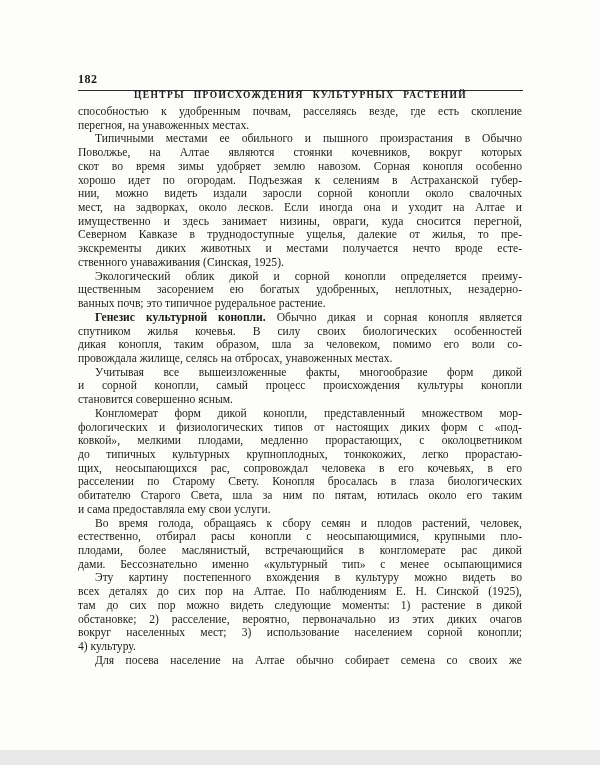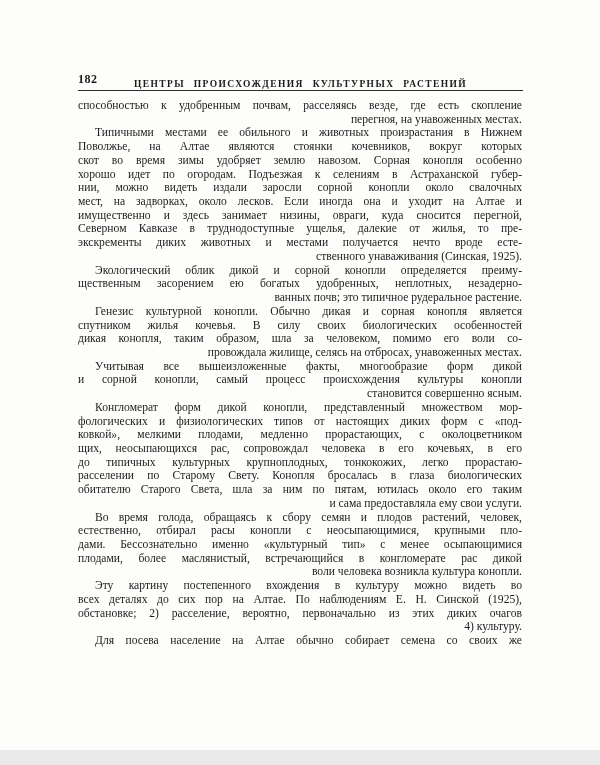--- a/index.html
+++ b/index.html
@@ -19,67 +19,66 @@
     position: absolute;
     top: 72px; left: 78px; width: 445px; height: 16px;
   }
   .page-number {
     position: absolute; left: 0; top: 0;
     font-size: 12px; font-weight: 700;
     letter-spacing: 0.5px;
     color: #1b1b1b;
   }
   .running-title {
-    position: absolute; left: 0; right: 0; top: 7px;
+    position: absolute; left: 0; right: 0; top: 18px;
     text-align: center;
     font-size: 9.5px; font-weight: 700;
     letter-spacing: 1.4px;
     word-spacing: 5px;
     color: #1b1b1b;
     white-space: nowrap;
   }
   .header-rule {
     position: absolute;
     top: 90px; left: 78px; width: 445px; height: 0;
     border-top: 1.6px solid #2b2b2b;
   }
   .text-block {
     position: absolute;
-    top: 99px; left: 78px; width: 444px;
+    top: 105px; left: 78px; width: 444px;
     font-size: 11.6px;
     color: #1c1c1c;
   }
   .line {
     height: 13.72px;
     line-height: 13.72px;
     white-space: nowrap;
     overflow: visible;
-    text-align: right;
   }
   .line.just {
     white-space: normal;
     text-align: justify;
     text-align-last: justify;
   }
   .line.indent { text-indent: 17px; }
-  .line b { font-weight: 400; }
+  .line b { font-weight: 700; }
 </style>
 </head>
 <body>
 
 <div class="page">
   <div class="header">
     <span class="page-number">182</span>
     <span class="running-title">ЦЕНТРЫ ПРОИСХОЖДЕНИЯ КУЛЬТУРНЫХ РАСТЕНИЙ</span>
   </div>
   <div class="header-rule"></div>
   <div class="text-block">
       <div class="line just">способностью к удобренным почвам, расселяясь везде, где есть скопление</div>
       <div class="line">перегноя, на унавоженных местах.</div>
-      <div class="line just indent">Типичными местами ее обильного и животных произрастания в Нижнем</div>
+      <div class="line just indent">Типичными местами ее обильного и пышного произрастания в Обычно</div>
       <div class="line just">Поволжье, на Алтае являются стоянки кочевников, вокруг которых</div>
       <div class="line just">скот во время зимы удобряет землю навозом. Сорная конопля особенно</div>
       <div class="line just">хорошо идет по огородам. Подъезжая к селениям в Астраханской губер-</div>
       <div class="line just">нии, можно видеть издали заросли сорной конопли около свалочных</div>
       <div class="line just">мест, на задворках, около лесков. Если иногда она и уходит на Алтае и</div>
       <div class="line just">имущественно и здесь занимает низины, овраги, куда сносится перегной,</div>
       <div class="line just">Северном Кавказе в труднодоступные ущелья, далекие от жилья, то пре-</div>
       <div class="line just">экскременты диких животных и местами получается нечто вроде есте-</div>
       <div class="line">ственного унаваживания (Синская, 1925).</div>
       <div class="line just indent">Экологический облик дикой и сорной конопли определяется преиму-</div>
@@ -88,29 +87,30 @@
       <div class="line just indent"><b>Генезис культурной конопли.</b> Обычно дикая и сорная конопля является</div>
       <div class="line just">спутником жилья кочевья. В силу своих биологических особенностей</div>
       <div class="line just">дикая конопля, таким образом, шла за человеком, помимо его воли со-</div>
       <div class="line">провождала жилище, селясь на отбросах, унавоженных местах.</div>
       <div class="line just indent">Учитывая все вышеизложенные факты, многообразие форм дикой</div>
       <div class="line just">и сорной конопли, самый процесс происхождения культуры конопли</div>
       <div class="line">становится совершенно ясным.</div>
       <div class="line just indent">Конгломерат форм дикой конопли, представленный множеством мор-</div>
       <div class="line just">фологических и физиологических типов от настоящих диких форм с «под-</div>
       <div class="line just">ковкой», мелкими плодами, медленно прорастающих, с околоцветником</div>
+      <div class="line just">до типичных культурных крупноплодных, тонкокожих, легко прорастаю-</div>
       <div class="line just">щих, неосыпающихся рас, сопровождал человека в его кочевьях, в его</div>
-      <div class="line just">до типичных культурных крупноплодных, тонкокожих, легко прорастаю-</div>
       <div class="line just">расселении по Старому Свету. Конопля бросалась в глаза биологических</div>
       <div class="line just">обитателю Старого Света, шла за ним по пятам, ютилась около его таким</div>
       <div class="line">и сама предоставляла ему свои услуги.</div>
       <div class="line just indent">Во время голода, обращаясь к сбору семян и плодов растений, человек,</div>
       <div class="line just">естественно, отбирал расы конопли с неосыпающимися, крупными пло-</div>
+      <div class="line just">плодами, более маслянистый, встречающийся в конгломерате рас дикой</div>
       <div class="line just">дами. Бессознательно именно «культурный тип» с менее осыпающимися</div>
-      <div class="line just">плодами, более маслянистый, встречающийся в конгломерате рас дикой</div>
-      <div class="line">воли человека возникла культура конопли.</div>
       <div class="line just indent">Эту картину постепенного вхождения в культуру можно видеть во</div>
       <div class="line just">всех деталях до сих пор на Алтае. По наблюдениям Е. Н. Синской (1925),</div>
+      <div class="line just">там до сих пор можно видеть следующие моменты: 1) растение в дикой</div>
       <div class="line just">обстановке; 2) расселение, вероятно, первоначально из этих диких очагов</div>
+      <div class="line just">вокруг населенных мест; 3) использование населением сорной конопли;</div>
       <div class="line">4) культуру.</div>
       <div class="line just indent">Для посева население на Алтае обычно собирает семена со своих же</div>
     </div>
 </div>
 
 </body></html>

